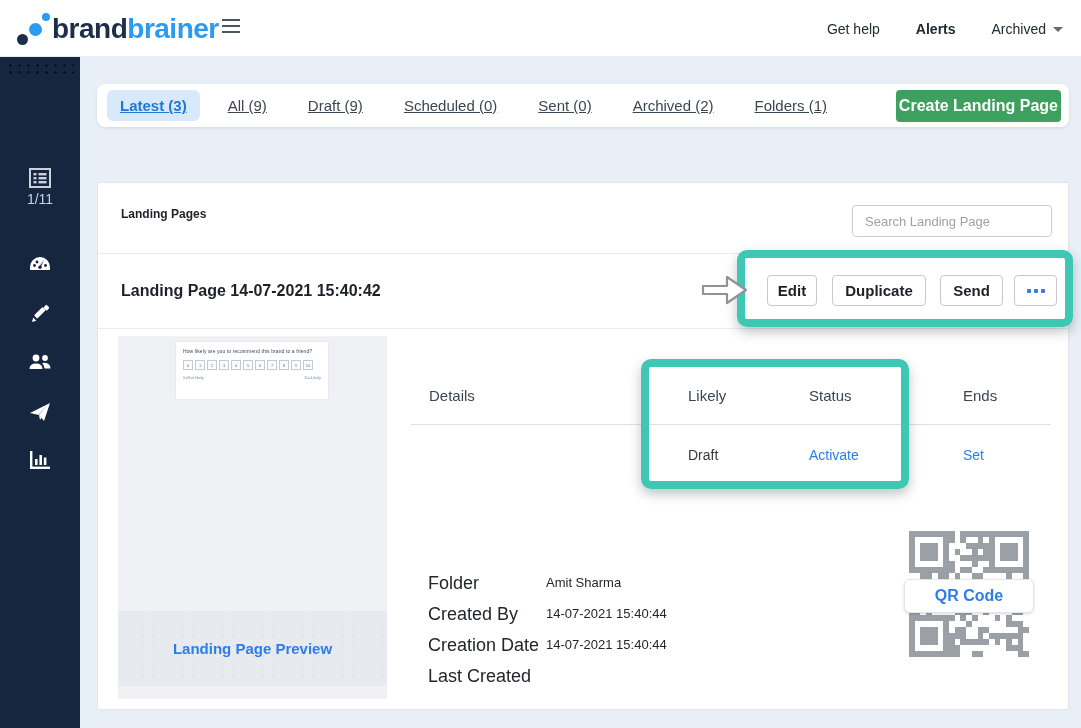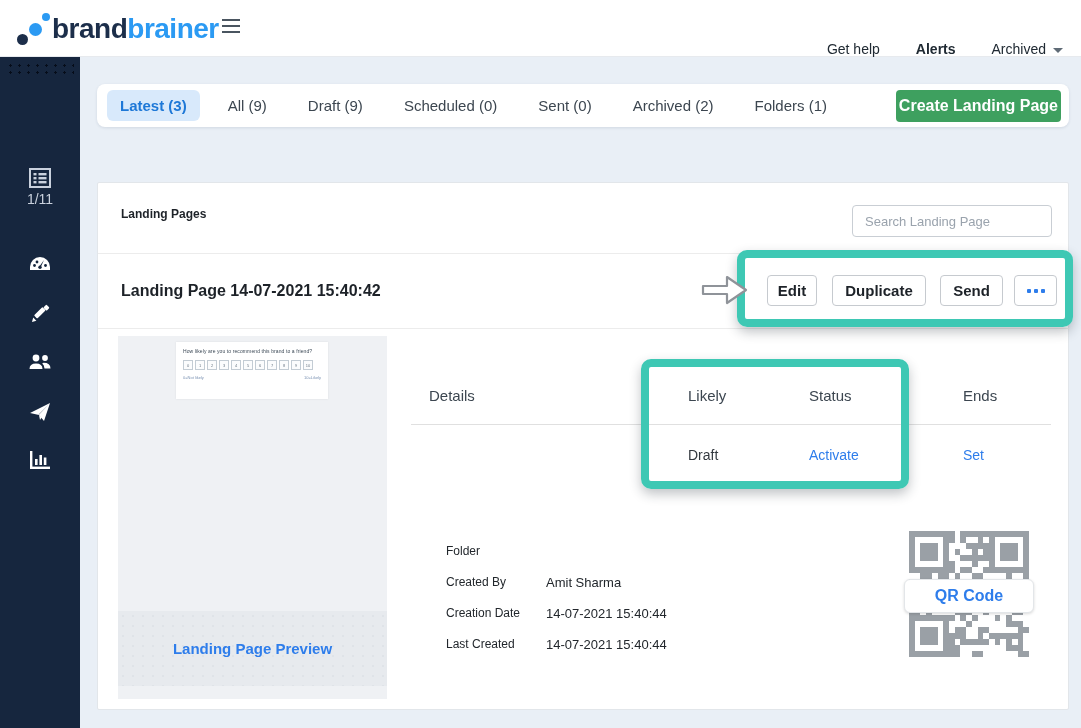--- a/index.html
+++ b/index.html
@@ -14,21 +14,21 @@
   .logo-dots { position:relative; width:38px; height:40px; }
   .dot { position:absolute; border-radius:50%; }
   .dot-a { width:11px; height:11px; left:3px; top:25px; background:#1c2e4a; }
   .dot-b { width:13px; height:13px; left:15px; top:14px; background:#2b9af3; }
   .dot-c { width:8px; height:8px; left:28px; top:4px; background:#2b9af3; }
   .logo-text { font-size:28px; font-weight:bold; letter-spacing:-0.5px; line-height:1; }
   .logo-main { color:#1c2e4a; } .logo-brainer { color:#2b9af3; }
   .hamburger { position:absolute; left:222px; top:19px; width:18px; height:14px;
     display:flex; flex-direction:column; justify-content:space-between; cursor:pointer; }
   .hamburger span { display:block; height:2px; background:#4a5560; }
-  .header-right { position:absolute; right:18px; top:0; height:57px; display:flex; align-items:flex-end; gap:36px; }
+  .header-right { position:absolute; right:18px; top:0; height:57px; display:flex; align-items:center; gap:36px; }
   .hlink { font-size:14px; color:#202a33; cursor:pointer; }
   .hlink.alerts { font-weight:bold; }
   .user-menu { display:flex; align-items:center; gap:7px; cursor:pointer; }
   .caret { width:0; height:0; border-left:5px solid transparent; border-right:5px solid transparent;
     border-top:5px solid #5f6b76; margin-top:2px; }
 
   
   .sidebar { position:absolute; left:0; top:57px; width:80px; height:671px; background:#16263e; z-index:4; }
   .side-dots { position:absolute; left:6px; top:5px; width:68px; height:13px;
     background-image:radial-gradient(circle, #060d1a 1.2px, transparent 1.3px);
@@ -36,21 +36,21 @@
   .side-item { position:absolute; left:0; width:80px; display:flex; flex-direction:column;
     align-items:center; color:#c9d1dd; cursor:pointer; }
   .side-item svg { display:block; }
   .page-ind { margin-top:3px; font-size:14px; color:#c9d1dd; }
 
   
   .tabcard { position:absolute; left:97px; top:84px; width:972px; height:43px; background:#ffffff;
     border-radius:8px; box-shadow:0 1px 3px rgba(40,60,90,0.12); display:flex; align-items:center;
     padding:0 8px 0 10px; z-index:3; }
   .tab { font-size:15px; color:#3c4650; padding:7px 13px; border-radius:6px; white-space:nowrap;
-    cursor:pointer; margin-right:15px; }
+    cursor:pointer; margin-right:15px;text-decoration:underline; }
   .tab.active { background:#d8e9fb; color:#1e78d7; font-weight:bold; }
   .create-btn { margin-left:auto; background:#3ea05f; color:#ffffff; font-weight:bold; font-size:16px;
     border:none; border-radius:4px; padding:6px 3px; height:32px; cursor:pointer; white-space:nowrap; }
 
   
   .maincard { position:absolute; left:97px; top:182px; width:972px; height:528px; background:#ffffff;
     border:1px solid #e2e6ea; border-radius:2px; z-index:1; }
   .card-title { position:absolute; left:23px; top:24px; font-size:12px; font-weight:bold; color:#1d2228; }
   .search-input { position:absolute; right:16px; top:22px; width:200px; height:32px;
     border:1px solid #c9ced4; border-radius:4px; padding:0 12px; font-size:13px; color:#333;
@@ -85,21 +85,21 @@
   
   .dt-header { position:absolute; top:204px; font-size:15px; color:#3c4650; }
   .dt-details { left:331px; } .dt-state { left:590px; } .dt-status { left:711px;text-align:center; } .dt-ends { left:865px; }
   .dt-divider { position:absolute; left:313px; top:241px; width:640px; height:1px; background:#e0e0e0; }
   .dt-value { position:absolute; top:264px; font-size:14px; }
   .v-state { left:590px; color:#33393f; } 
   .link-blue { color:#2e7deb; cursor:pointer; }
   .v-status { left:711px; } .v-ends { left:865px; }
 
   
-  .meta-label { position:absolute; left:348px; font-size:12px; color:#22272c; }
+  .meta-label { position:absolute; left:330px; font-size:18px; color:#22272c;margin-top:29px; }
   .meta-value { position:absolute; left:448px; font-size:13px; color:#22272c; }
   .m-r0 { top:361px; } .m-r1 { top:392px; } .m-r2 { top:423px; } .m-r3 { top:454px; }
 
   
   .qr-wrap { position:absolute; left:811px; top:348px; width:120px; height:126px; }
   .qr { width:120px; height:126px; display:grid;
     grid-template-rows:repeat(21,1fr); grid-template-columns:repeat(21,1fr); }
   .qr i { background:#9aa0a6; }
   .qr-pill { position:absolute; left:-5px; top:48px; width:130px; height:34px; background:#ffffff;
     border:1px solid #e3e6e9; border-radius:6px; box-shadow:0 1px 3px rgba(0,0,0,0.15);

